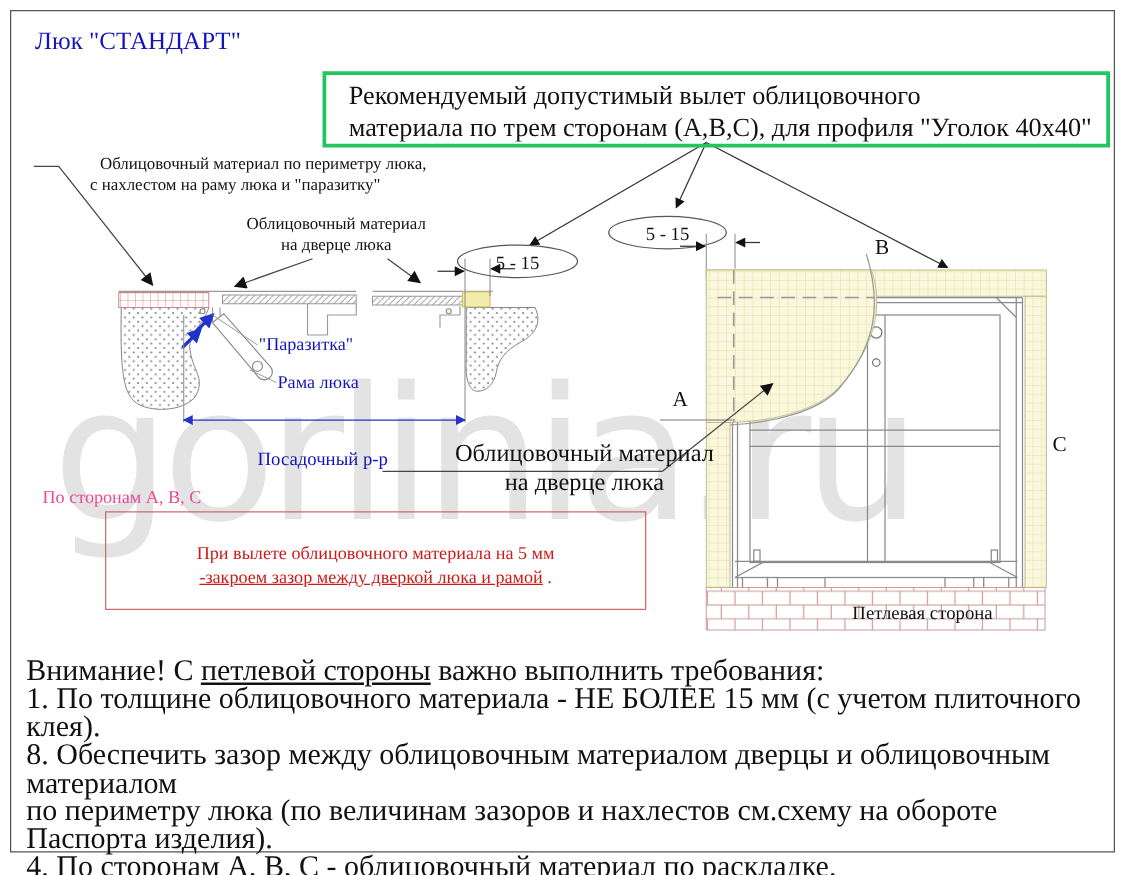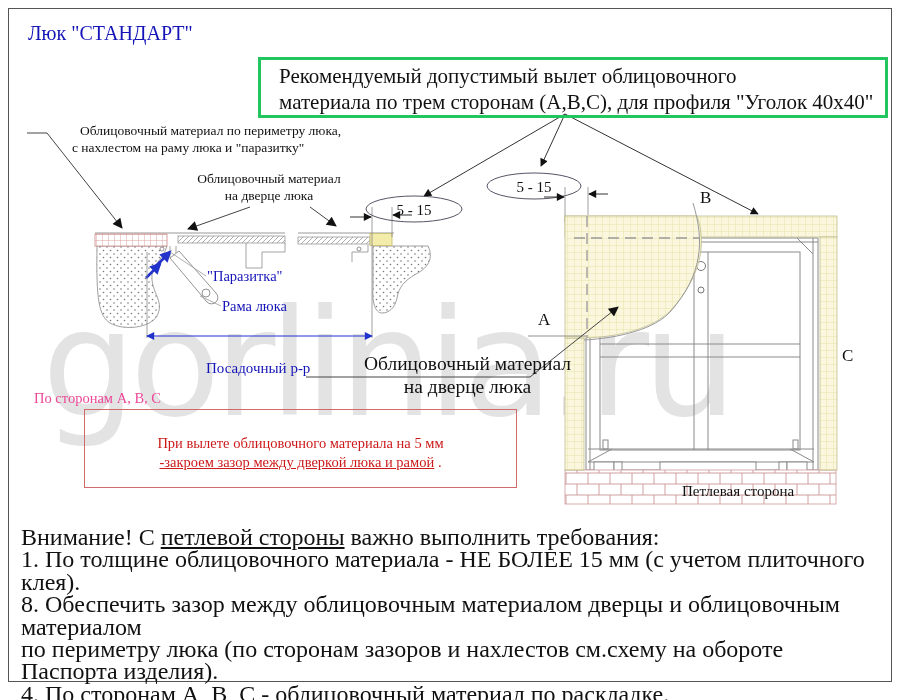--- a/index.html
+++ b/index.html
@@ -219,17 +219,17 @@
   <div id="warn-title" class="abs">По сторонам А, В, С</div>
   <div id="warn-box" class="abs">
     <div>При вылете облицовочного материала  на 5 мм</div>
     <div><u>-закроем зазор между дверкой люка и рамой</u><span> .</span></div>
   </div>
 
   <div id="notes" class="abs">
     <div><span>Внимание! С </span><u>петлевой стороны</u><span> важно выполнить требования:</span></div>
     <div>1. По толщине облицовочного материала - НЕ БОЛЕЕ 15 мм (с учетом плиточного клея).</div>
     <div>8. Обеспечить зазор между облицовочным материалом дверцы и облицовочным материалом</div>
-    <div> по периметру люка (по сторонам зазоров и нахлестов см.схему на обороте Паспорта изделия).</div>
+    <div> по периметру люка (по величинам зазоров и нахлестов см.схему на обороте Паспорта изделия).</div>
     <div>4. По сторонам А, В, С - облицовочный материал по раскладке.</div>
   </div>
 
 </div>
 
 </body></html>

